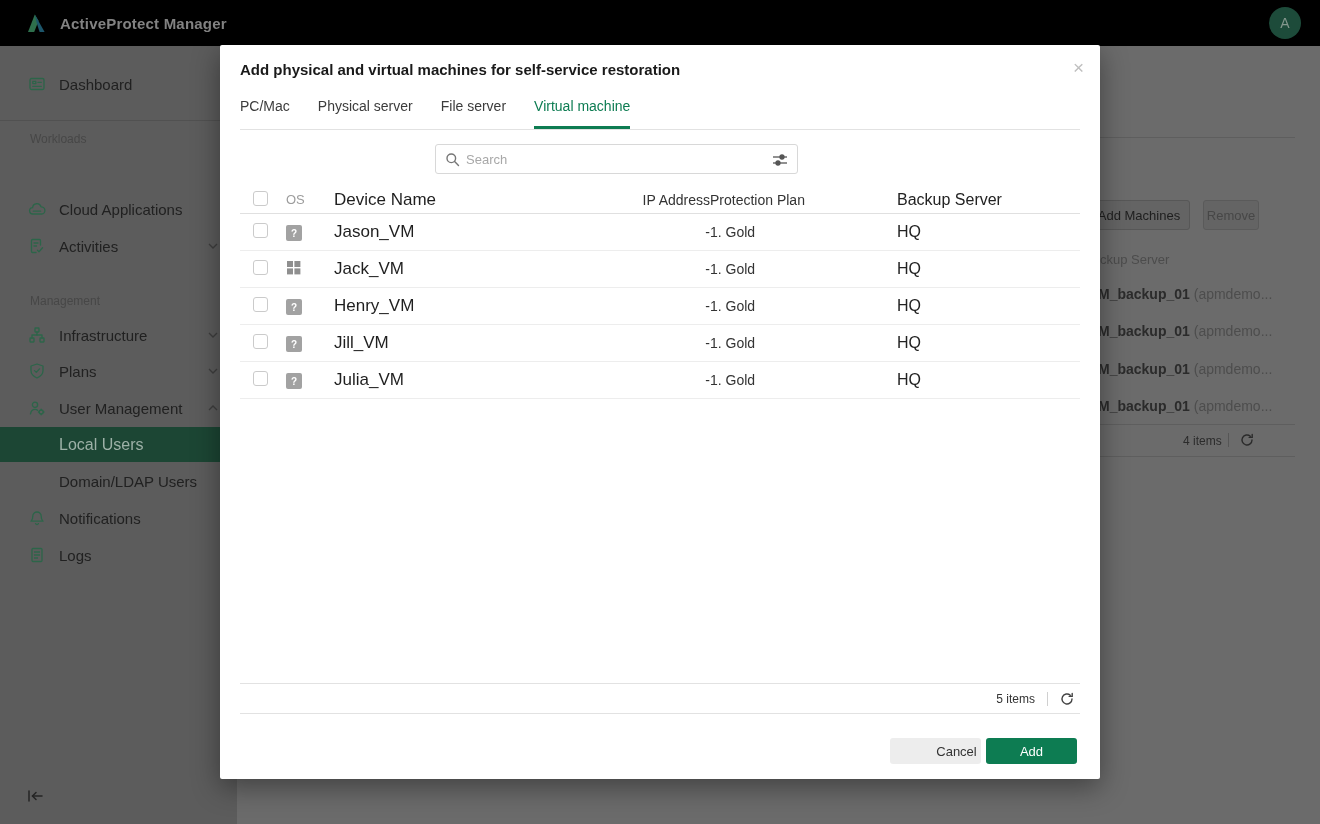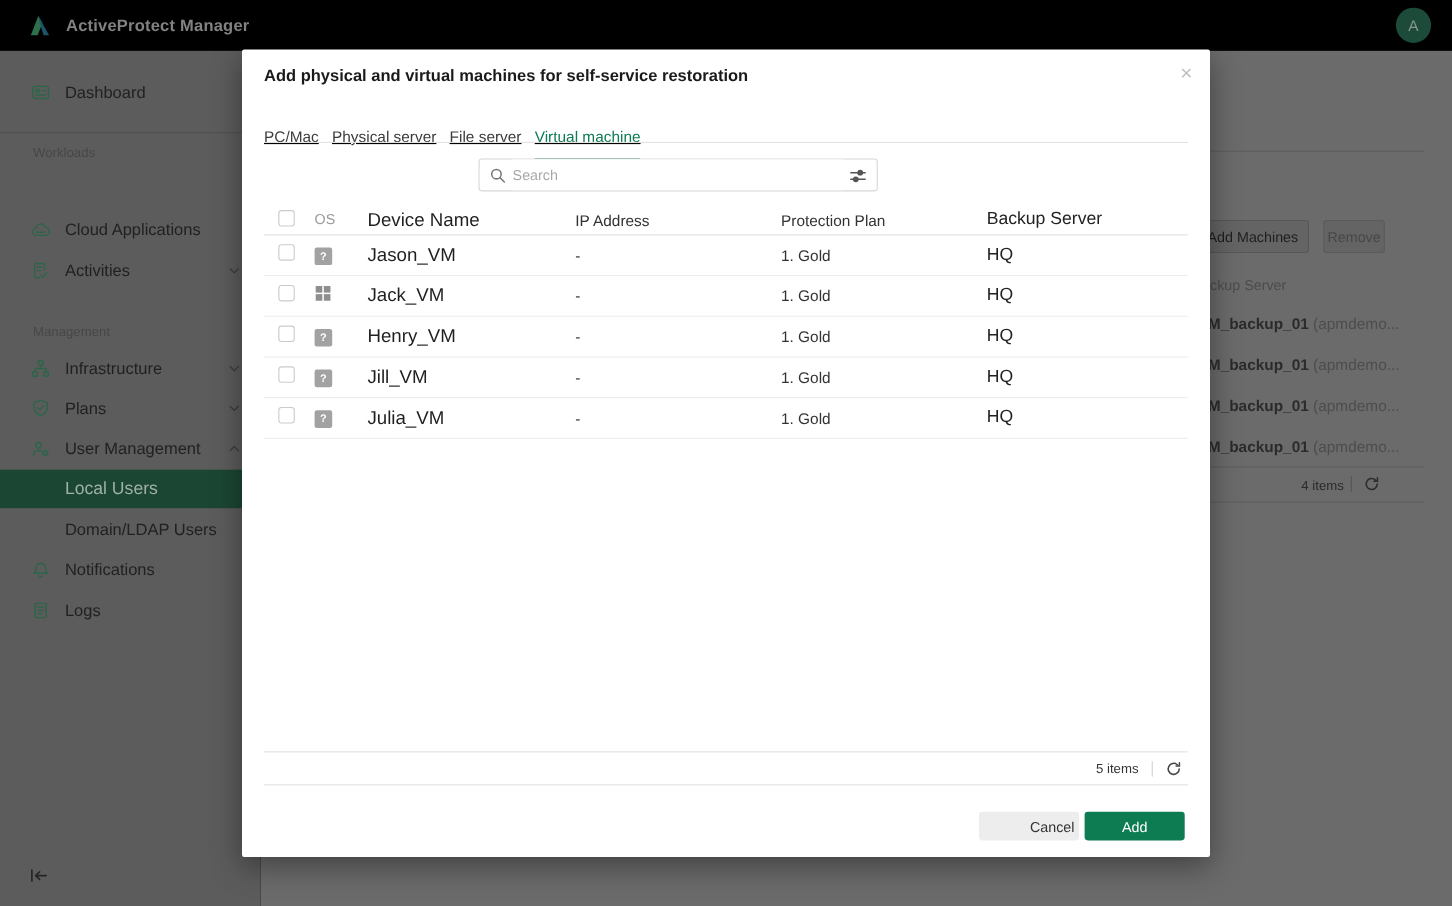--- a/index.html
+++ b/index.html
@@ -37,38 +37,38 @@
   .bg-row .nm { font-weight:bold; color:#2b2b2b; }
   .bg-row .dt { color:#4d4d4d; }
   .bg-items { position:absolute; font-size:12px; color:#2b2b2b; }
   .bg-vsep { position:absolute; width:1px; height:14px; background:#565656; }
   .bg-refresh { position:absolute; width:14px; height:14px; color:#2b2b2b; cursor:pointer; }
 
   
   .modal { position:absolute; left:220px; top:45px; width:880px; height:734px; background:#fff; border-radius:2px; box-shadow:0 8px 28px rgba(0,0,0,.4); z-index:10; }
   .modal-title { position:absolute; left:20px; top:16px; font-size:15px; font-weight:bold; color:#1a1a1a; }
   .modal-close { position:absolute; right:16px; top:13px; font-size:19px; color:#bfbfbf; cursor:pointer; line-height:1; }
-  .tabs { position:absolute; left:20px; top:71px; display:flex; gap:12px;text-decoration:underline; }
+  .tabs { position:absolute; left:20px; top:53px; display:flex; gap:28px; }
   .tab { font-size:14px; color:#3c3c3c; padding-bottom:12px; cursor:pointer; white-space:nowrap; }
   .tab.active { color:#0d7c52; border-bottom:3px solid #0d7c52; }
   .tabs-divider { position:absolute; left:20px; right:20px; top:84px; height:1px; background:#e2e2e2; }
 
   .dropdown { position:absolute; left:20px; top:99px; width:186px; height:30px; border:1px solid #d8d8d8; border-radius:3px; display:flex; align-items:center; cursor:pointer; background:#fff; }
   .dropdown-value { margin-left:10px; font-size:13px; color:#333; }
   .caret { position:absolute; right:10px; width:0; height:0; border-left:4px solid transparent; border-right:4px solid transparent; border-top:5px solid #555; }
   .searchbox { position:absolute; left:215px; top:99px; width:363px; height:30px; border:1px solid #d8d8d8; border-radius:3px; background:#fff; }
   .search-icon { position:absolute; left:9px; top:7px; width:15px; height:15px; color:#767676; }
   .search-input { position:absolute; left:30px; top:0; width:300px; height:28px; border:none; outline:none; font-size:13px; color:#333; font-family:"Liberation Sans", sans-serif; }
   .search-input::placeholder { color:#a8a8a8; }
   .filter-icon { position:absolute; right:9px; top:7px; width:16px; height:16px; color:#555; cursor:pointer; }
 
   .table { position:absolute; left:20px; right:20px; top:141px; }
   .m-row { display:flex; align-items:center; height:37px; padding-left:13px; border-bottom:1px solid #ededed; }
   .m-header { height:28px; border-bottom:1px solid #e0e0e0; color:#9c9c9c; font-size:13px; }
-  .c-check { width:33px; } .c-os { width:48px; } .c-name { width:189px; } .c-ip { width:187px; } .c-plan { width:187px; } .c-server { flex:1; }
+  .c-check { width:33px; } .c-os { width:48px; } .c-name { width:189px; } .c-ip { width:187px;text-align:right; } .c-plan { width:187px; } .c-server { flex:1; }
   .m-row .c-name { font-size:17px; color:#1f1f1f; }
   .m-row .c-ip, .m-row .c-plan { font-size:14px; color:#333; }
   .m-row .c-server { font-size:16px; color:#222; }
   .checkbox { display:inline-block; width:15px; height:15px; border:1px solid #cbcbcb; border-radius:3px; background:#fff; cursor:pointer; }
   .os-unknown { display:inline-flex; width:16px; height:16px; background:#a2a2a2; border-radius:2px; color:#fff; font-size:10px; font-weight:bold; align-items:center; justify-content:center; }
   .os-windows { display:inline-flex; width:16px; height:16px; color:#8f8f8f; }
 
   .items-bar { position:absolute; left:20px; right:20px; top:638px; height:31px; border-top:1px solid #e2e2e2; border-bottom:1px solid #e2e2e2; display:flex; align-items:center; justify-content:flex-end; gap:12px; padding-right:6px; }
   .items-label { font-size:12px; color:#333; }
   .vsep { width:1px; height:14px; background:#d0d0d0; }

